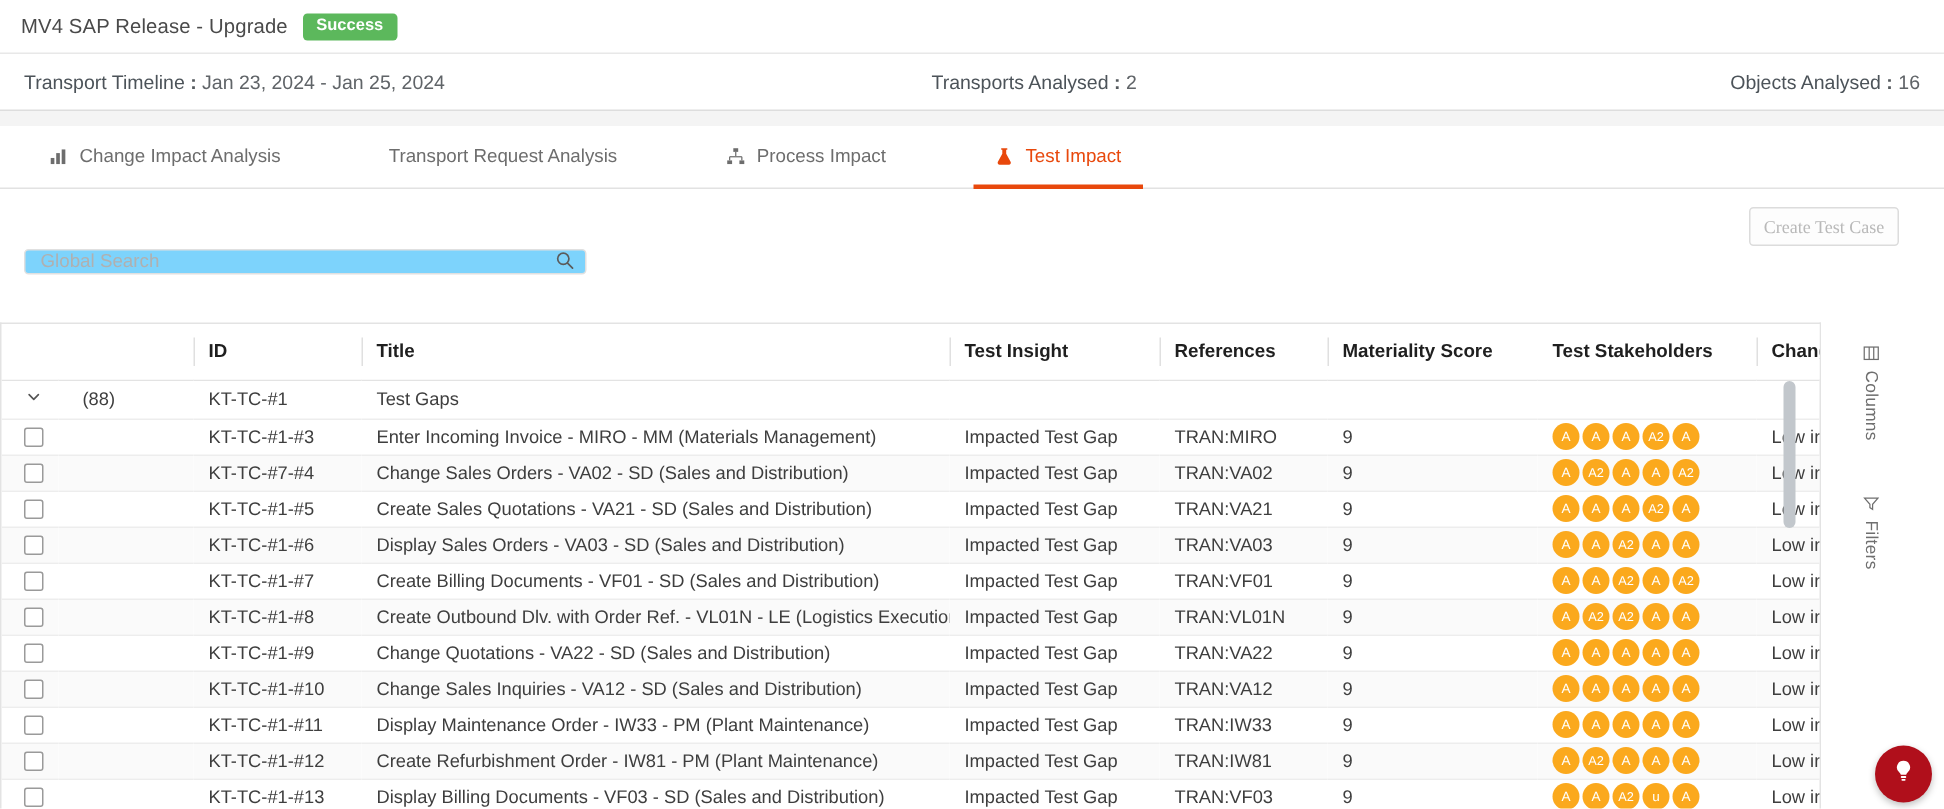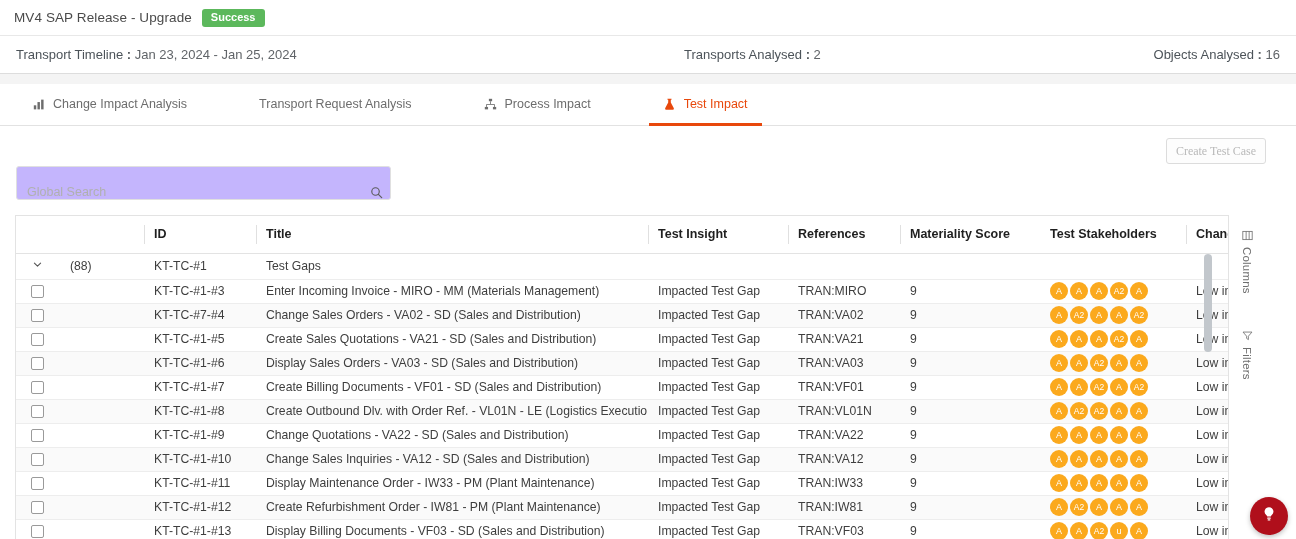--- a/index.html
+++ b/index.html
@@ -47,21 +47,21 @@
     display: flex;
     align-items: center;
     padding: 0 16px;
     position: relative;
   }
   .summary-item { font-size: 13px; color: #555a5e; white-space: nowrap; }
   .summary-item b { font-weight: 400; color: #4c5359; }
   .summary-item .sep { font-weight: 700; }
   .summary-item .val { color: #606468; }
   .sum-left   { position: absolute; left: 16px; }
-  .sum-mid    { position: absolute; left: 684px; }
+  .sum-mid    { position: absolute; left: 621px; }
   .sum-right  { position: absolute; right: 16px; }
 
   .strip-gap { height: 10px; background: #f4f4f4; }
 
   
   .tabs {
     height: 42px;
     display: flex;
     align-items: stretch;
     background: #ffffff;
@@ -96,43 +96,43 @@
     background: #fdfdfd;
     color: #b9b9b9;
     font-size: 12px;
     border-radius: 3px;
     font-family: Liberation Serif, serif;
     cursor: default;
   }
   .search-wrap {
     position: absolute;
     left: 16px; top: 40px;
-    width: 375px; height: 34px;
+    width: 375px; height: 17px;
     border: 1px solid #e0e0e0;
     border-radius: 3px;
-    background: #c4b5fd;
+    background: #7dd3fc;
     display: flex;
-    align-items: flex-end;
+    align-items: flex-start;
   }
   .search-wrap input {
     flex: 1;
     border: 0; outline: 0;
     font-size: 12.5px;
     padding: 0 10px;
     color: #555;
     background: transparent;
     font-family: "Liberation Sans", sans-serif;
   }
   .search-wrap input::placeholder { color: #b0b0b0; }
   .search-ic { width: 28px; display:flex; align-items:center; justify-content:center; color:#6b6b6b; }
 
   
   .table-area {
     position: absolute;
-    left: 15px; top: 215px;
+    left: 0; top: 215px;
     width: 1214px; height: 324px;
     border: 1px solid #e3e3e3;
     border-bottom: none;
     background: #fff;
     overflow: hidden;
   }
   .grid-scroller { width: 100%; height: 100%; overflow: hidden; position: relative; }
   table.grid { border-collapse: collapse; width: 1260px; table-layout: fixed; }
   table.grid th {
     height: 37px;

